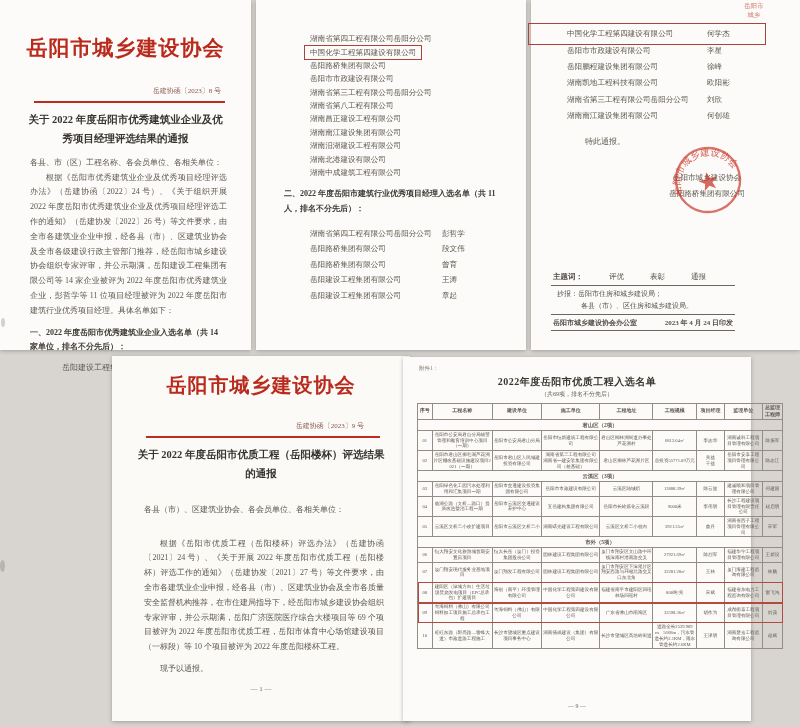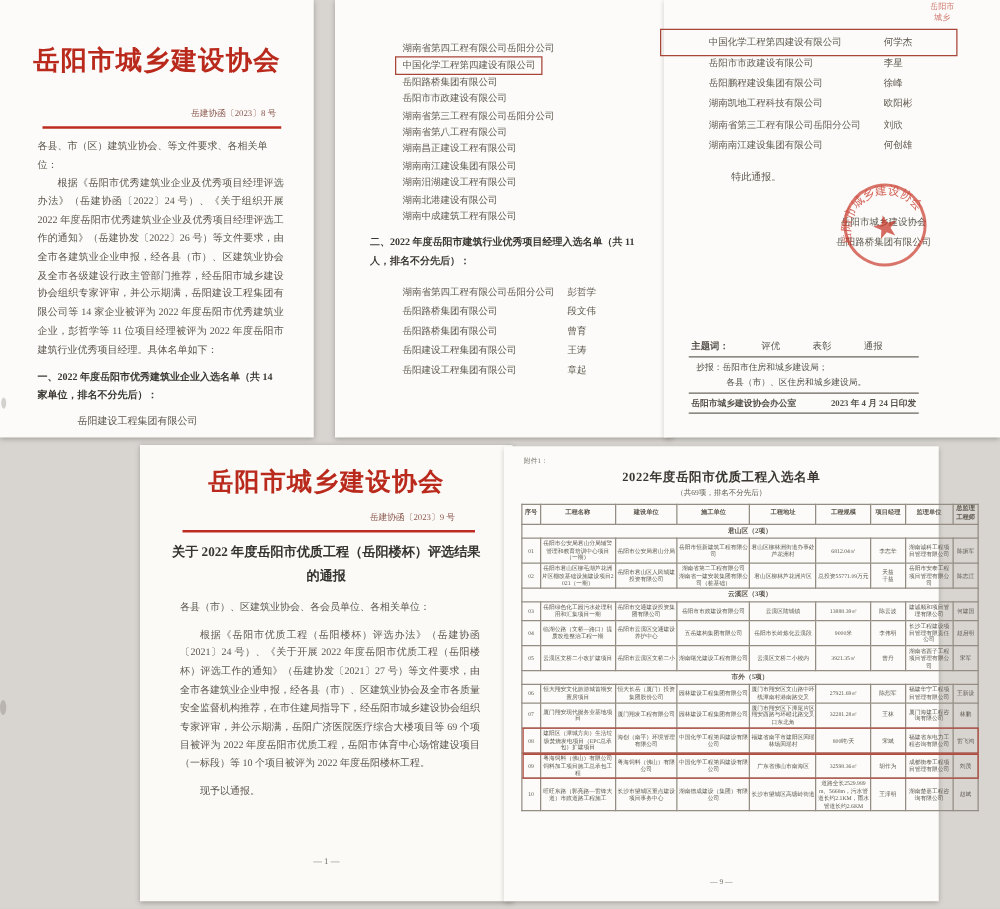--- a/index.html
+++ b/index.html
@@ -1,40 +1,40 @@
 <!DOCTYPE html>
 <html><head>
 <meta charset="utf-8">
 <style>
   html,body{margin:0;padding:0;background:#cfccc8;}
   #canvas{position:relative;width:800px;height:727px;background:#d8d5d1;overflow:hidden;
           font-family:"Liberation Serif", serif;}
   .page{position:absolute;background:#fcfbf9;box-shadow:0 1px 4px rgba(60,55,50,.35);}
   #page1{left:0;top:0;width:251px;height:350px;}
-  #page2{left:268px;top:0;width:270px;height:350px;}
+  #page2{left:256px;top:0;width:270px;height:350px;}
   #page3{left:531px;top:0;width:269px;height:350px;}
   #page4{left:112px;top:356px;width:298px;height:365px;background:#fbfaf7;}
   #page5{left:403px;top:357px;width:348px;height:364px;}
 
   
   .letterhead{margin-top:34px;text-align:center;font-size:21px;font-weight:bold;
               color:#b92a1d;letter-spacing:1px;}
   #page4 .letterhead{margin-top:16px;font-size:20px;}
   .doc-no{margin-top:24px;text-align:right;padding-right:30px;font-size:7px;color:#8a564c;}
-  #page4 .doc-no{margin-top:10px;padding-right:46px;}
+  #page4 .doc-no{margin-top:22px;padding-right:46px;}
   .red-rule{height:2px;background:#bc2c20;margin:5px 26px 0 34px;}
   #page4 .red-rule{margin:5px 30px 0 34px;}
   .doc-title{margin:8px 24px 0;text-align:center;font-size:10.5px;font-weight:bold;
              line-height:1.8;color:#363330;}
   .salutation{margin:7px 24px 0 30px;font-size:8px;color:#5c564d;line-height:1.85;}
   .bodytext{margin:0 24px 0 30px;font-size:8px;color:#5c564d;line-height:1.85;
             text-align:justify;text-indent:2em;}
   .sec-heading{margin:7px 24px 0 30px;font-size:8px;font-weight:bold;color:#3c3833;line-height:1.85;}
   .first-company{margin:7px 0 0 62px;font-size:8px;color:#5c564d;}
-  #page4 .salutation,#page4 .bodytext{margin:7px 26px 0 32px;}
+  #page4 .salutation,#page4 .bodytext{margin:19px 26px 0 32px;}
   .closing{margin:8px 26px 0 32px;font-size:8px;color:#5c564d;text-indent:2em;}
   .page-no{position:absolute;bottom:28px;left:0;width:100%;text-align:center;
            font-size:7px;color:#6e6960;}
 
   
   #page2 .companies{padding-top:32px;}
   .c-row{height:13.4px;line-height:13.4px;padding-left:54px;font-size:7.6px;color:#5e584f;
          white-space:nowrap;}
   .c-row.boxed span{border:1px solid #a84438;padding:1.5px 5px 2.5px;margin-left:-6px;}
   #page2 .sec-heading{margin:8px 24px 0 28px;}
@@ -82,21 +82,22 @@
 </style>
 </head>
 <body>
 
 <div id="canvas">
 
   <div class="page" id="page1">
     <div class="letterhead">岳阳市城乡建设协会</div>
     <div class="doc-no">岳建协函〔2023〕8 号</div>
     <div class="red-rule"></div>
-    <div class="salutation">各县、市（区）建筑业协会、等文件要求、各相关单位：</div>
+    <div class="doc-title">关于 2022 年度岳阳市优秀建筑业企业及优秀项目经理评选结果的通报</div>
+    <div class="salutation">各县、市（区）工程名称、各会员单位、各相关单位：</div>
     <div class="bodytext">根据《岳阳市优秀建筑业企业及优秀项目经理评选办法》（岳建协函〔2022〕24 号）、《关于组织开展 2022 年度岳阳市优秀建筑业企业及优秀项目经理评选工作的通知》（岳建协发〔2022〕26 号）等文件要求，由全市各建筑业企业申报，经各县（市）、区建筑业协会及全市各级建设行政主管部门推荐，经岳阳市城乡建设协会组织专家评审，并公示期满，岳阳建设工程集团有限公司等 14 家企业被评为 2022 年度岳阳市优秀建筑业企业，彭哲学等 11 位项目经理被评为 2022 年度岳阳市建筑行业优秀项目经理。具体名单如下：</div>
     <div class="sec-heading">一、2022 年度岳阳市优秀建筑业企业入选名单（共 14 家单位，排名不分先后）：</div>
     <div class="first-company">岳阳建设工程集团有限公司</div>
   </div>
 
   <div class="page" id="page2">
     <div class="companies">
         <div class="c-row"><span>湖南省第四工程有限公司岳阳分公司</span></div>
         <div class="c-row boxed"><span>中国化学工程第四建设有限公司</span></div>
         <div class="c-row"><span>岳阳路桥集团有限公司</span></div>

